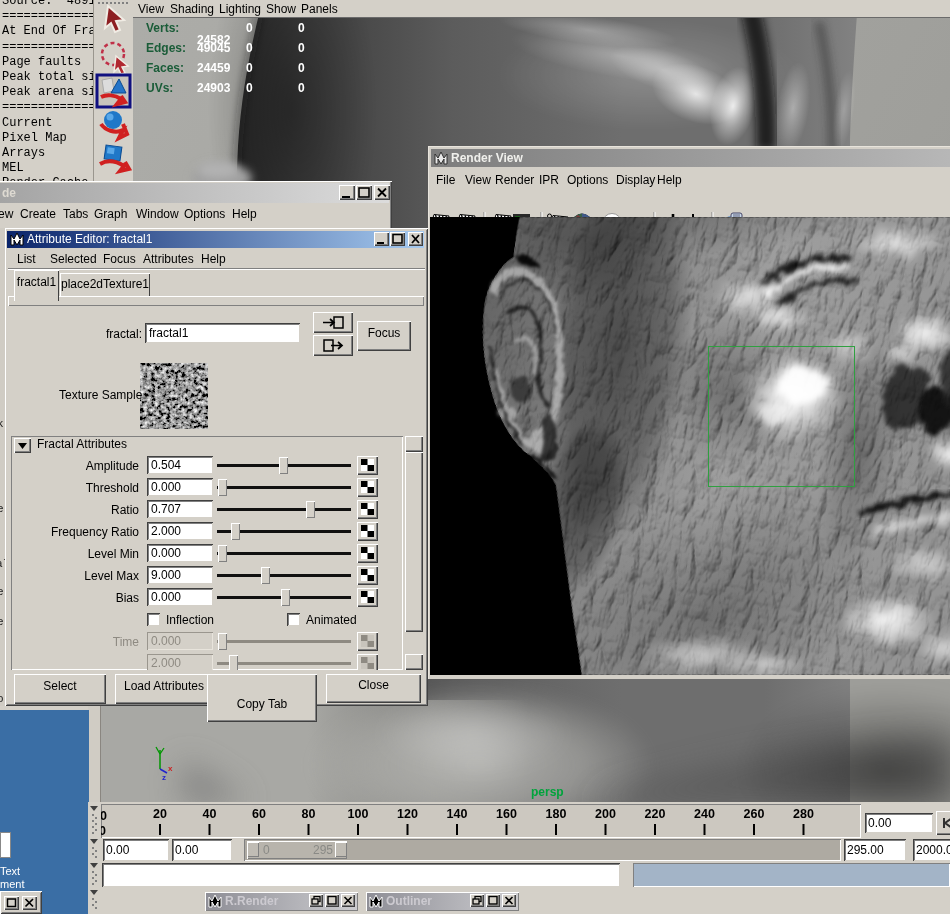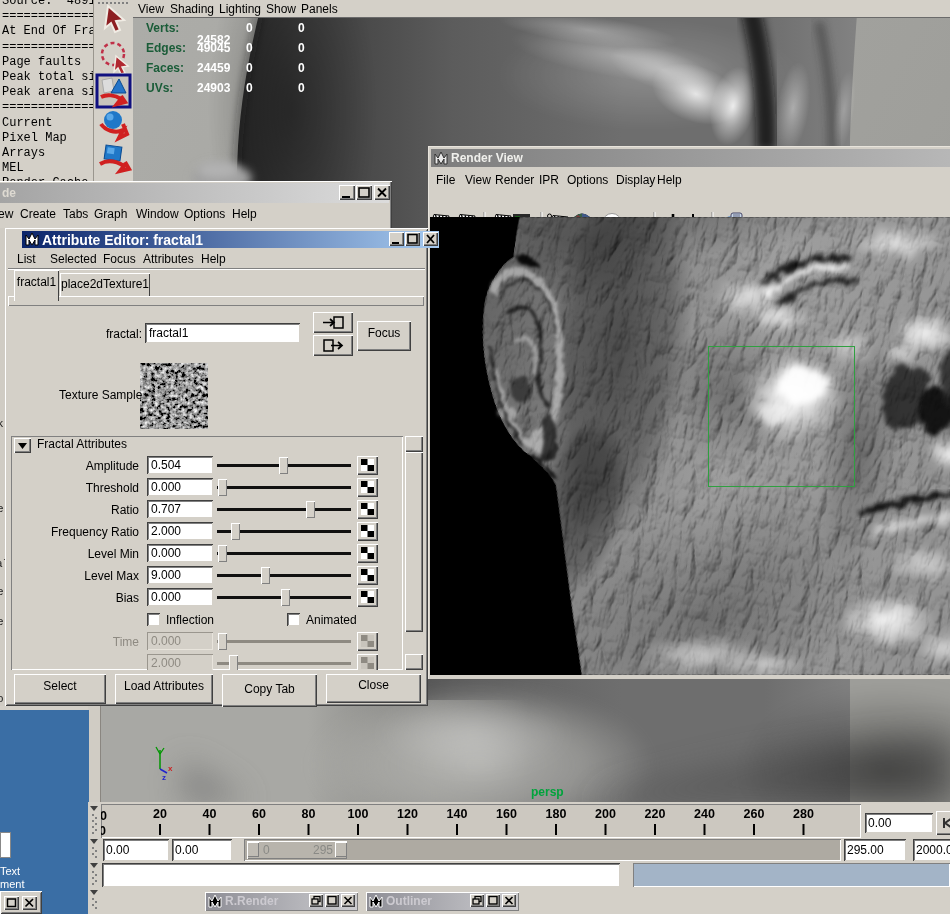--- a/index.html
+++ b/index.html
@@ -448,21 +448,21 @@
     </g>
    </g>
 
    <rect x="278.5" y="129.5" width="146" height="140" fill="none" stroke="#2fa040" stroke-width="1"></rect>
   </svg>
   </div>
 </div>
 
 <div class="abs raised" id="ae" style="left:5px;top:228px;width:423px;height:478px;background:#d4d0c8;z-index:7;">
 
-  <div style="position:absolute;left:17px;top:3px;width:417px;height:17px;background:linear-gradient(90deg,#0a246a,#a6caf0);color:#fff;font-weight:bold;font-size:14px;">
+  <div style="position:absolute;left:2px;top:3px;width:417px;height:17px;background:linear-gradient(90deg,#0a246a,#a6caf0);color:#fff;font-weight:normal;font-size:12px;">
     <svg width="14" height="14" style="position:absolute;left:3px;top:1px;">
         <polygon points="1,13 1,3 4,7 7,1 10,7 13,3 13,13 10,13 10,8 7,13 4,8 4,13" fill="#fff" stroke="#000" stroke-width="1"></polygon>
       </svg>
     <span style="position:absolute;left:20px;top:1px;">Attribute Editor: fractal1</span>
     <span class="btn" style="position:absolute;left:367px;top:1px;width:15px;height:14px;"><svg width="15" height="14">
           <rect x="3" y="10" width="7" height="2" fill="#000"></rect>
         </svg></span>
     <span class="btn" style="position:absolute;left:383px;top:1px;width:15px;height:14px;"><svg width="15" height="14">
           <rect x="3" y="2.5" width="9" height="8.5" fill="none" stroke="#000" stroke-width="1.6"></rect>
         </svg></span>
@@ -655,21 +655,21 @@
 
   <div style="position:absolute;left:400px;top:208px;width:18px;height:234px;background:#d4d0c8;">
     <span class="btn" style="position:absolute;left:0;top:0;width:18px;height:16px;"></span>
     <span class="btn" style="position:absolute;left:0;bottom:0;width:18px;height:16px;"></span>
     <span class="btn" style="position:absolute;left:0;top:16px;width:18px;height:180px;"></span>
   </div>
 
   <div style="position:absolute;left:0;top:446px;width:423px;height:28px;">
     <span class="btn" style="position:absolute;left:9px;top:0;width:92px;height:25px;padding-top:5px;">Select</span>
     <span class="btn" style="position:absolute;left:110px;top:0;width:98px;height:25px;padding-top:5px;">Load Attributes</span>
-    <span class="btn" style="position:absolute;left:217px;top:0;width:95px;height:25px;padding-top:8px;">Copy Tab</span>
+    <span class="btn" style="position:absolute;left:202px;top:0;width:110px;height:25px;padding-top:23px;">Copy Tab</span>
     <span class="btn" style="position:absolute;left:321px;top:0;width:95px;height:25px;padding-top:4px;">Close</span>
   </div>
 </div>
 
 <div class="abs" style="left:0;top:710px;width:89px;height:204px;background:#3a6ea5;z-index:2;">
   <div style="position:absolute;left:0px;top:122px;width:9px;height:24px;background:#fff;border:1px solid #888;"></div>
   <div style="position:absolute;left:0px;top:155px;color:#fff;font-size:11px;">Text</div>
   <div style="position:absolute;left:0px;top:168px;color:#fff;font-size:11px;">ment</div>
 </div>
 

